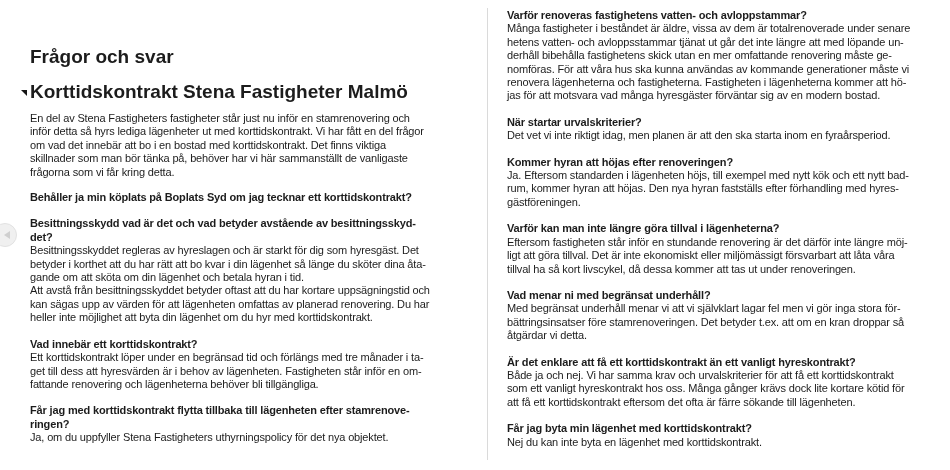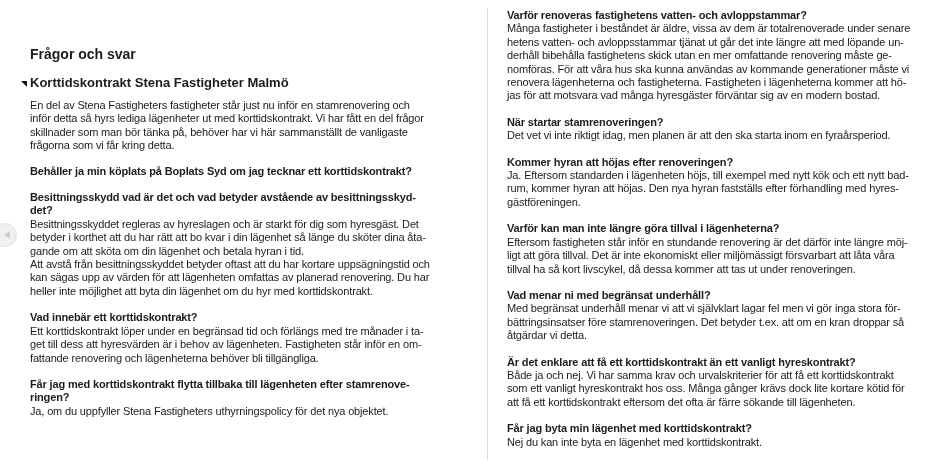--- a/index.html
+++ b/index.html
@@ -4,24 +4,24 @@
 <style>
   html,body{margin:0;padding:0;}
   body{
     width:950px;height:470px;position:relative;overflow:hidden;
     background:#ffffff;color:#1c1c1c;
     font-family:"Liberation Sans", sans-serif;
   }
   .col{position:absolute;}
   .col-left{left:30px;top:46px;width:437px;}
   .col-right{left:507px;top:9px;width:437px;}
-  .page-title{font-size:14px;font-weight:bold;margin:0 0 13px 0;letter-spacing:0;}
+  .page-title{font-size:19px;font-weight:bold;margin:0 0 13px 0;letter-spacing:0;}
   .section-heading{
     display:flex;align-items:center;margin:0 0 9px -9px;
-    font-size:13px;font-weight:bold;cursor:pointer;
+    font-size:19px;font-weight:bold;cursor:pointer;
   }
   .tri{
     width:0;height:0;margin-right:3px;margin-top:2px;
     border-top:6px solid #161616;border-left:6px solid transparent;
   }
   .intro{margin:8px 0 12px 0;}
   .intro,.faq-list{font-size:11px;line-height:13.4px;letter-spacing:-0.15px;}
   .line{white-space:nowrap;}
   .faq-item{margin-bottom:13px;}
   .faq-question{font-weight:bold;}
@@ -47,20 +47,21 @@
     <h1 class="page-title">Frågor och svar</h1>
 
     <div class="section-heading">
       <span class="tri"></span>
       <span>Korttidskontrakt Stena Fastigheter Malmö</span>
     </div>
 
     <div class="intro" id="intro">
         <div class="line">En del av Stena Fastigheters fastigheter står just nu inför en stamrenovering och</div>
         <div class="line">inför detta så hyrs lediga lägenheter ut med korttidskontrakt. Vi har fått en del frågor</div>
+        <div class="line">om vad det innebär att bo i en bostad med korttidskontrakt. Det finns viktiga</div>
         <div class="line">skillnader som man bör tänka på, behöver har vi här sammanställt de vanligaste</div>
         <div class="line">frågorna som vi får kring detta.</div>
       </div>
 
     <div class="faq-list" id="faqs-left">
         <div class="faq-item">
           <div class="faq-question">
             <div class="line">Behåller ja min köplats på Boplats Syd om jag tecknar ett korttidskontrakt?</div>
           </div>
         </div>
@@ -112,21 +113,21 @@
             <div class="line">Många fastigheter i beståndet är äldre, vissa av dem är totalrenoverade under senare</div>
             <div class="line">hetens vatten- och avloppsstammar tjänat ut går det inte längre att med löpande un-</div>
             <div class="line">derhåll bibehålla fastighetens skick utan en mer omfattande renovering måste ge-</div>
             <div class="line">nomföras. För att våra hus ska kunna användas av kommande generationer måste vi</div>
             <div class="line">renovera lägenheterna och fastigheterna. Fastigheten i lägenheterna kommer att hö-</div>
             <div class="line">jas för att motsvara vad många hyresgäster förväntar sig av en modern bostad.</div>
           </div>
         </div>
         <div class="faq-item">
           <div class="faq-question">
-            <div class="line">När startar stamrenoveringen?</div>
+            <div class="line">När startar urvalskriterier?</div>
           </div>
           <div class="faq-answer">
             <div class="line">Det vet vi inte riktigt idag, men planen är att den ska starta inom en fyraårsperiod.</div>
           </div>
         </div>
         <div class="faq-item">
           <div class="faq-question">
             <div class="line">Kommer hyran att höjas efter renoveringen?</div>
           </div>
           <div class="faq-answer">

